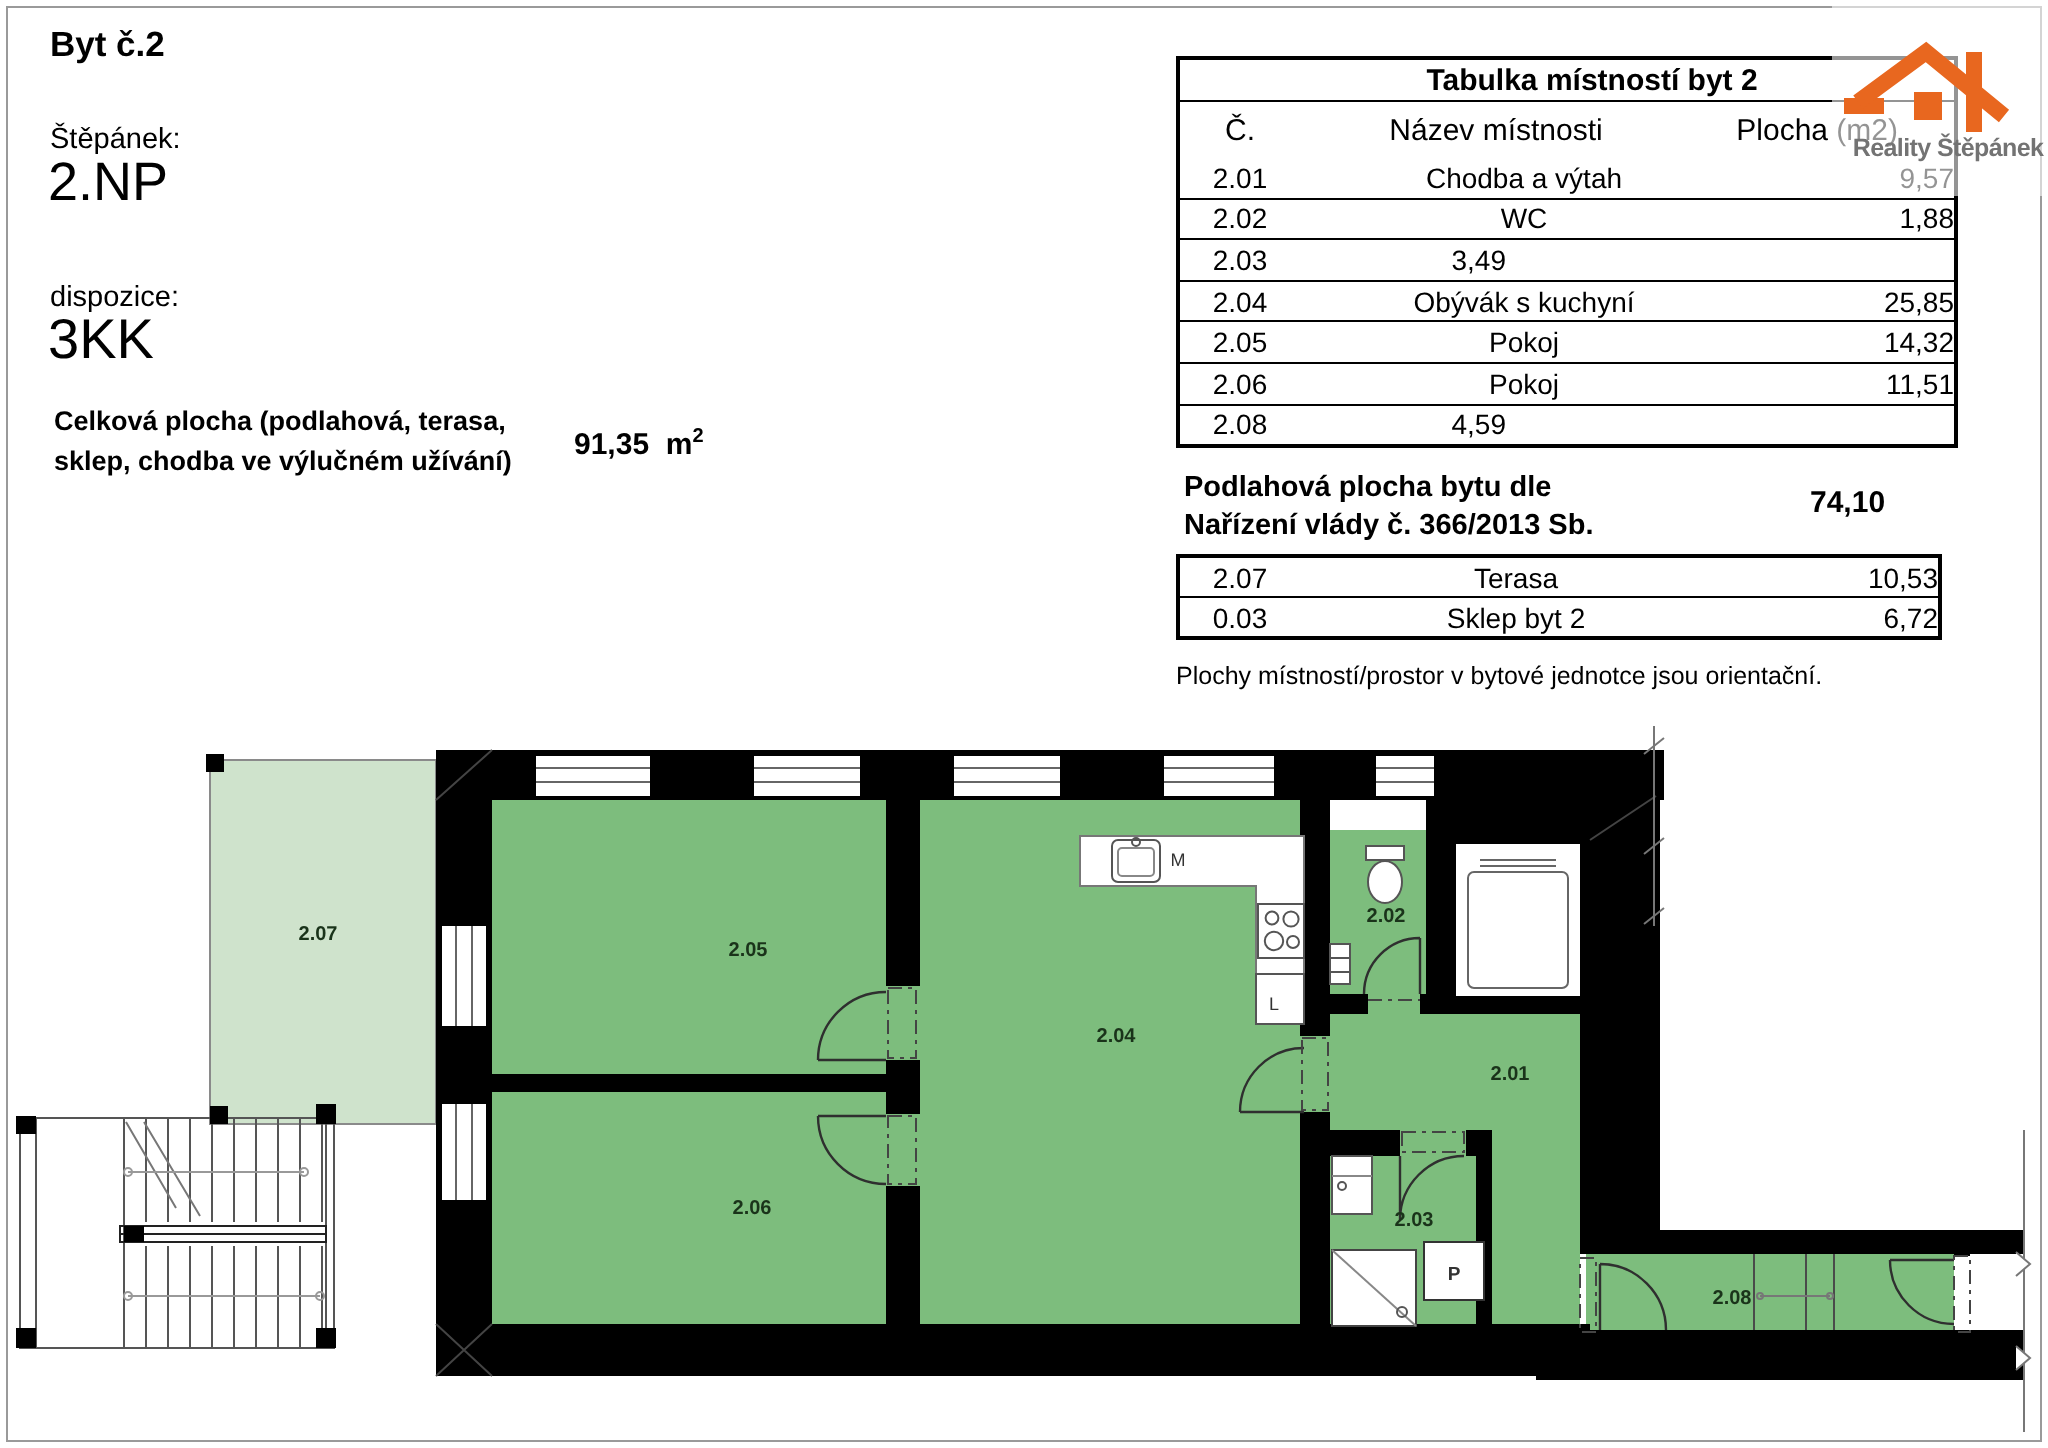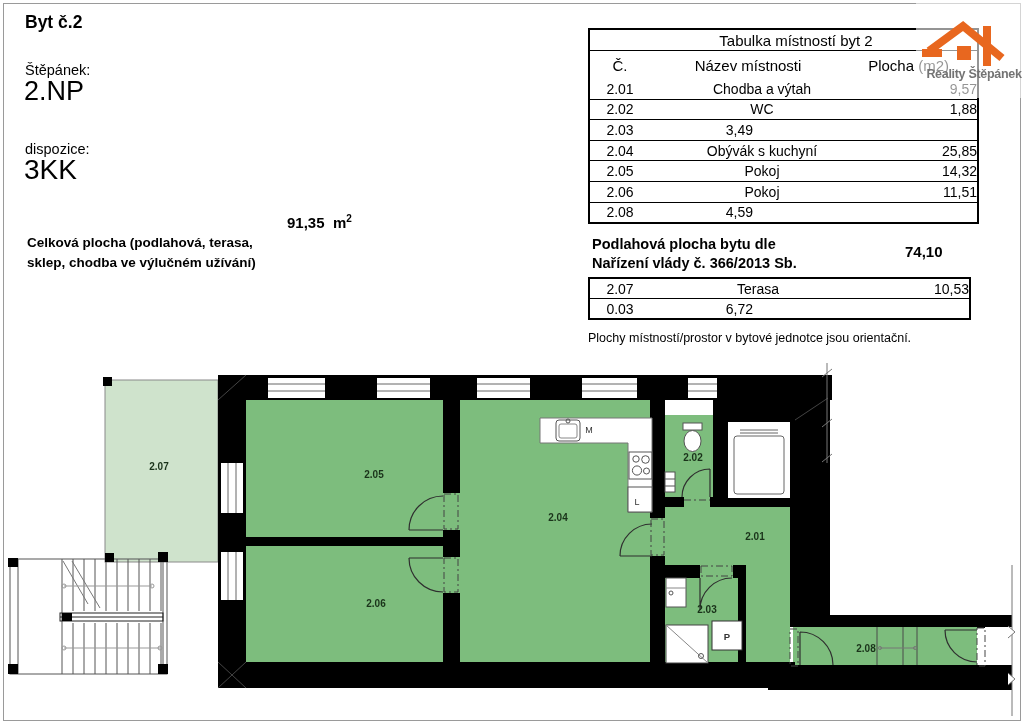--- a/index.html
+++ b/index.html
@@ -8,30 +8,30 @@
   .abs{position:absolute;}
   .page-border{inset:3px;border:1px solid #9a9a9a;z-index:0;pointer-events:none;}
 
   
   .byt-title{left:25px;top:12px;font-size:17.5px;font-weight:bold;}
   .lbl{font-size:14.5px;}
   .floor-lbl{left:25px;top:62px;}
   .floor-val{left:24px;top:76px;font-size:27px;}
   .disp-lbl{left:25px;top:141px;}
   .disp-val{left:24px;top:154px;font-size:28px;}
-  .total-lbl{left:27px;top:201px;width:262px;font-size:13.5px;font-weight:bold;line-height:19.5px;margin-top:32px;}
+  .total-lbl{left:27px;top:201px;width:262px;font-size:13.5px;font-weight:bold;line-height:19.5px;}
   .total-val{left:287px;top:213px;font-size:15px;font-weight:bold;}
   .total-val sup{font-size:10px;}
 
   
   .tbl{border:2px solid #000;background:#fff;z-index:1;}
   .trow{display:flex;align-items:center;border-top:1px solid #000;height:19.6px;font-size:14px;}
   .trow.first{border-top:none;}
   .t-title{height:20px;display:flex;align-items:center;justify-content:center;
-           font-size:15px;font-weight:normal;padding-left:25px;}
+           font-size:15px;font-weight:bold;padding-left:25px;}
   .t-head{height:28px;font-size:15px;border-top:1px solid #000;display:flex;align-items:center;}
   .c-no{width:60px;text-align:center;}
   .c-name{flex:1;text-align:center;}
   .c-area{width:103px;text-align:right;}
   .c-area.hdr{text-align:right;padding-right:28px;}
   .tbl1{left:588px;top:28px;width:387px;}
   .tbl2{left:588px;top:277px;width:379px;}
   .tbl2 .trow{height:19px;}
 
   .floor-area-l1{left:592px;top:236px;font-size:14.5px;font-weight:bold;}
@@ -116,20 +116,21 @@
 <div class="abs floor-area-val">74,10</div>
 
 <div class="abs tbl tbl2">
   <div class="trow first">
     <div class="c-no">2.07</div>
     <div class="c-name">Terasa</div>
     <div class="c-area">10,53</div>
   </div>
   <div class="trow">
     <div class="c-no">0.03</div>
+    <div class="c-name">Sklep byt 2</div>
     <div class="c-area">6,72</div>
   </div>
 </div>
 
 <div class="abs disclaimer">Plochy místností/prostor v bytové jednotce jsou orientační.</div>
 
 <div class="abs logo-overlay"></div>
 <div class="abs logo-box">
   <svg width="108" height="98" viewBox="916 0 108 98">
     <path d="M922,53 L942,53" stroke="#e8671f" stroke-width="8" fill="none"></path>

